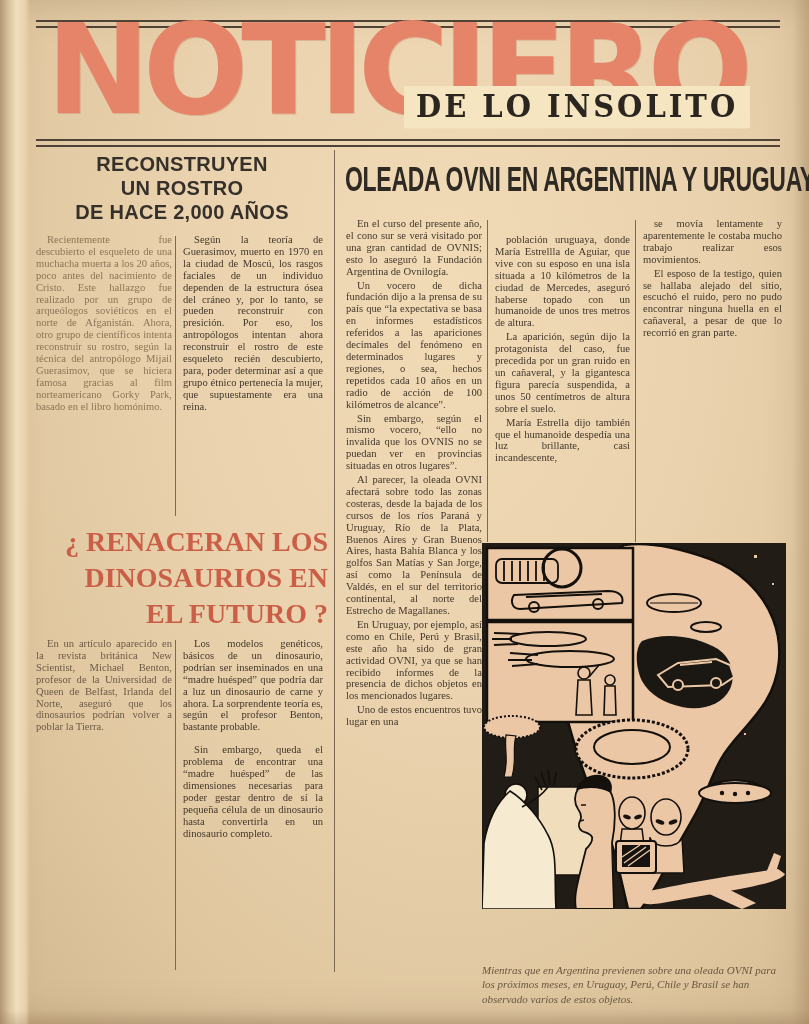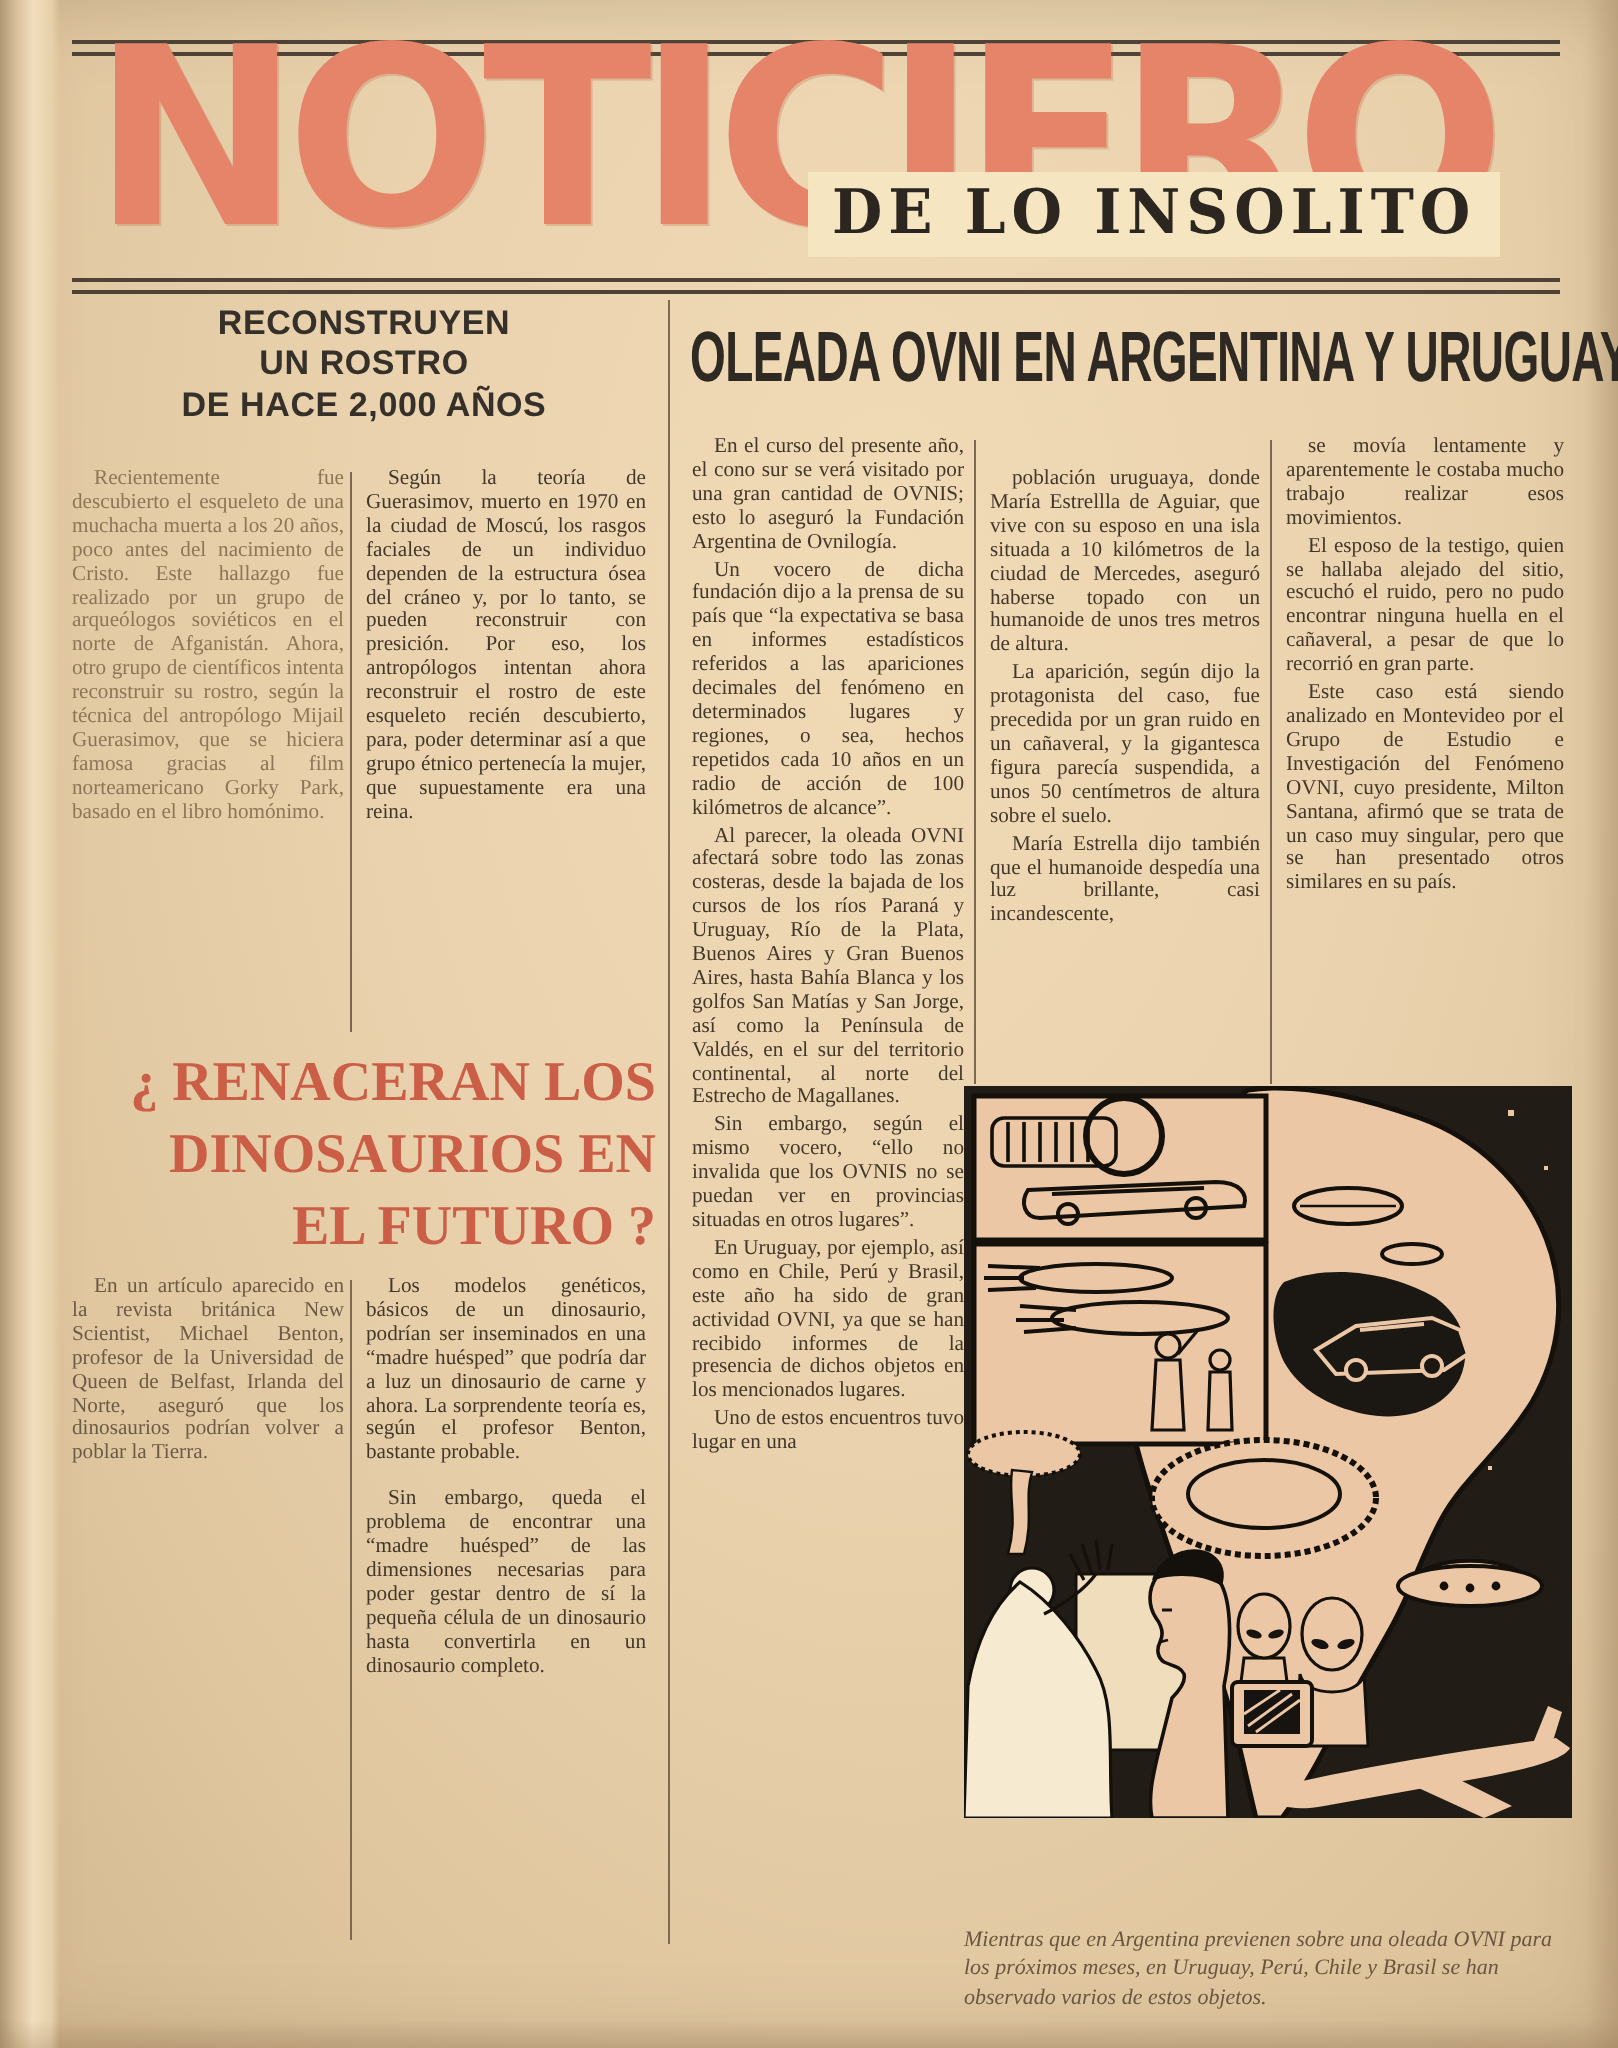--- a/index.html
+++ b/index.html
@@ -37,21 +37,21 @@
   .masthead-sub{
     position:absolute;left:404px;top:86px;padding:2px 12px 4px 12px;
     background:#f5e5c1;font-family:"DejaVu Serif",serif;font-weight:bold;
     font-size:29px;letter-spacing:3px;color:#2c2620;white-space:nowrap;
     transform:scaleY(1.06);transform-origin:top left;
   }
 
   .h-rostro{
     position:absolute;left:36px;top:152px;width:292px;text-align:center;
     font-family:"Liberation Sans",sans-serif;font-weight:bold;
-    font-size:17px;line-height:1.2;color:#36302a;letter-spacing:.3px;
+    font-size:20px;line-height:1.2;color:#36302a;letter-spacing:.3px;
   }
   .h-dinos{
     position:absolute;left:34px;top:524px;width:294px;text-align:right;
     font-family:"Liberation Serif",serif;font-weight:bold;
     font-size:28px;line-height:1.28;color:#cb5e46;
   }
   .h-ovni{
     position:absolute;left:345px;top:158px;width:440px;text-align:center;
     font-family:"Liberation Sans",sans-serif;font-weight:bold;
     font-size:23px;letter-spacing:-.3px;color:#2e2922;white-space:nowrap;
@@ -119,34 +119,33 @@
   </div>
   <div class="col gap a2c2">
     <p>Los modelos genéticos, básicos de un dinosaurio, podrían ser inseminados en una “madre huésped” que podría dar a luz un dinosaurio de carne y ahora. La sorprendente teoría es, según el profesor Benton, bastante probable.</p>
     <p>Sin embargo, queda el problema de encontrar una “madre huésped” de las dimensiones necesarias para poder gestar dentro de sí la pequeña célula de un dinosaurio hasta convertirla en un dinosaurio completo.</p>
   </div>
 
   <div class="h-ovni">OLEADA OVNI EN ARGENTINA Y URUGUAY</div>
   <div class="col oc1">
     <p>En el curso del presente año, el cono sur se verá visitado por una gran cantidad de OVNIS; esto lo aseguró la Fundación Argentina de Ovnilogía.</p>
     <p>Un vocero de dicha fundación dijo a la prensa de su país que “la expectativa se basa en informes estadísticos referidos a las apariciones decimales del fenómeno en determinados lugares y regiones, o sea, hechos repetidos cada 10 años en un radio de acción de 100 kilómetros de alcance”.</p>
+    <p>Sin embargo, según el mismo vocero, “ello no invalida que los OVNIS no se puedan ver en provincias situadas en otros lugares”.</p>
     <p>Al parecer, la oleada OVNI afectará sobre todo las zonas costeras, desde la bajada de los cursos de los ríos Paraná y Uruguay, Río de la Plata, Buenos Aires y Gran Buenos Aires, hasta Bahía Blanca y los golfos San Matías y San Jorge, así como la Península de Valdés, en el sur del territorio continental, al norte del Estrecho de Magallanes.</p>
-    <p>Sin embargo, según el mismo vocero, “ello no invalida que los OVNIS no se puedan ver en provincias situadas en otros lugares”.</p>
     <p>En Uruguay, por ejemplo, así como en Chile, Perú y Brasil, este año ha sido de gran actividad OVNI, ya que se han recibido informes de la presencia de dichos objetos en los mencionados lugares.</p>
     <p>Uno de estos encuentros tuvo lugar en una</p>
   </div>
   <div class="col oc2">
     <p>población uruguaya, donde María Estrellla de Aguiar, que vive con su esposo en una isla situada a 10 kilómetros de la ciudad de Mercedes, aseguró haberse topado con un humanoide de unos tres metros de altura.</p>
     <p>La aparición, según dijo la protagonista del caso, fue precedida por un gran ruido en un cañaveral, y la gigantesca figura parecía suspendida, a unos 50 centímetros de altura sobre el suelo.</p>
     <p>María Estrella dijo también que el humanoide despedía una luz brillante, casi incandescente,</p>
   </div>
   <div class="col oc3">
     <p>se movía lentamente y aparentemente le costaba mucho trabajo realizar esos movimientos.</p>
     <p>El esposo de la testigo, quien se hallaba alejado del sitio, escuchó el ruido, pero no pudo encontrar ninguna huella en el cañaveral, a pesar de que lo recorrió en gran parte.</p>
-    <p>Este caso está siendo analizado en Montevideo por el Grupo de Estudio e Investigación del Fenómeno OVNI, cuyo presidente, Milton Santana, afirmó que se trata de un caso muy singular, pero que se han presentado otros similares en su país.</p>
   </div>
 
   <svg class="illustration" viewBox="0 0 304 366" xmlns="http://www.w3.org/2000/svg">
     <rect width="304" height="366" fill="#211c16"></rect>
 
     <path d="M142,2 C168,-2 200,6 228,16 C256,26 280,48 291,76 C302,104 298,134 284,158
          C270,181 250,196 239,216 C229,234 224,252 214,270 C203,290 192,308 183,326
          C175,342 168,354 159,366 L146,366 C141,346 137,324 130,302 C122,276 110,254 102,230
          C94,206 86,184 82,160 C78,134 80,108 90,86 C99,65 111,45 123,28 C130,17 134,7 142,2 Z" fill="#ecc7a6" stroke="#14100c" stroke-width="2.5"></path>
 

